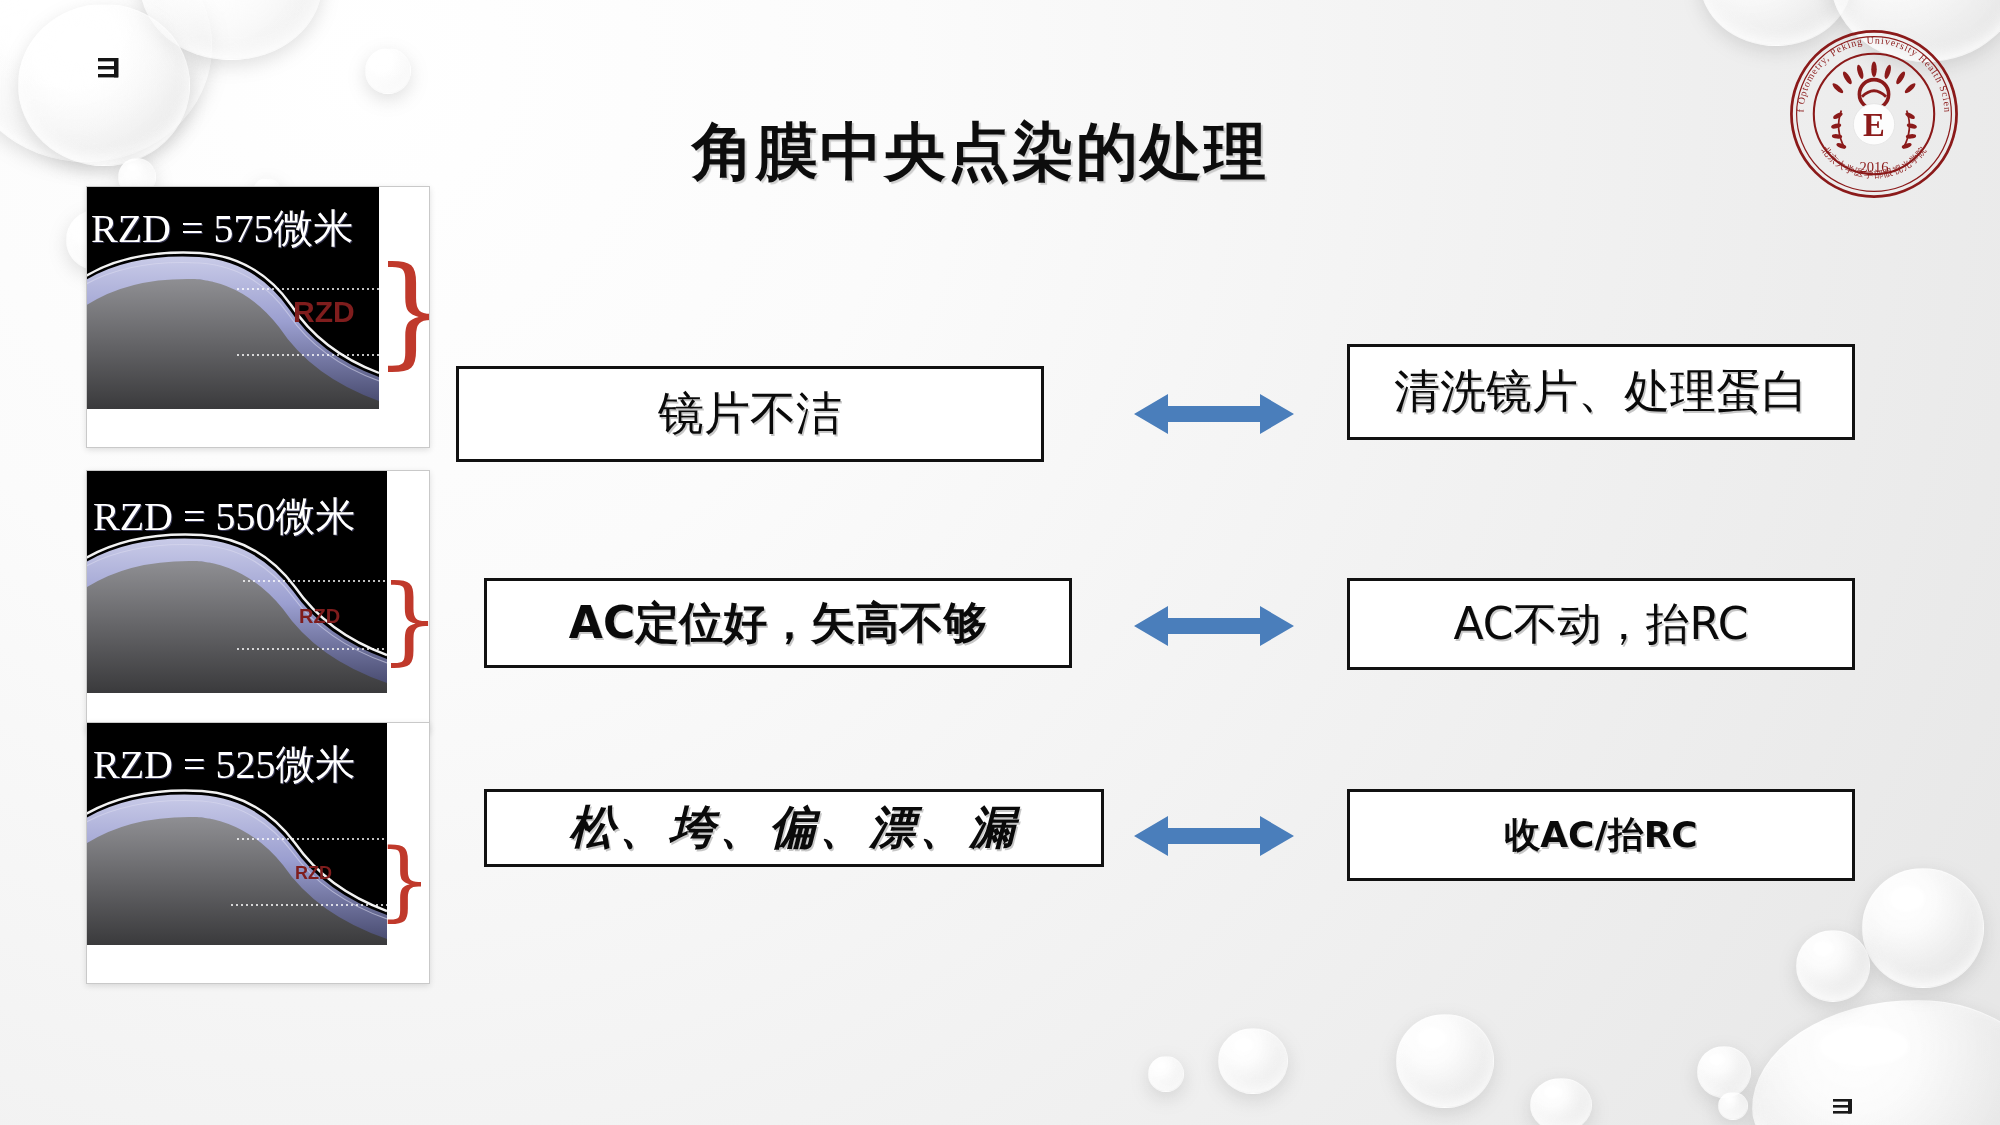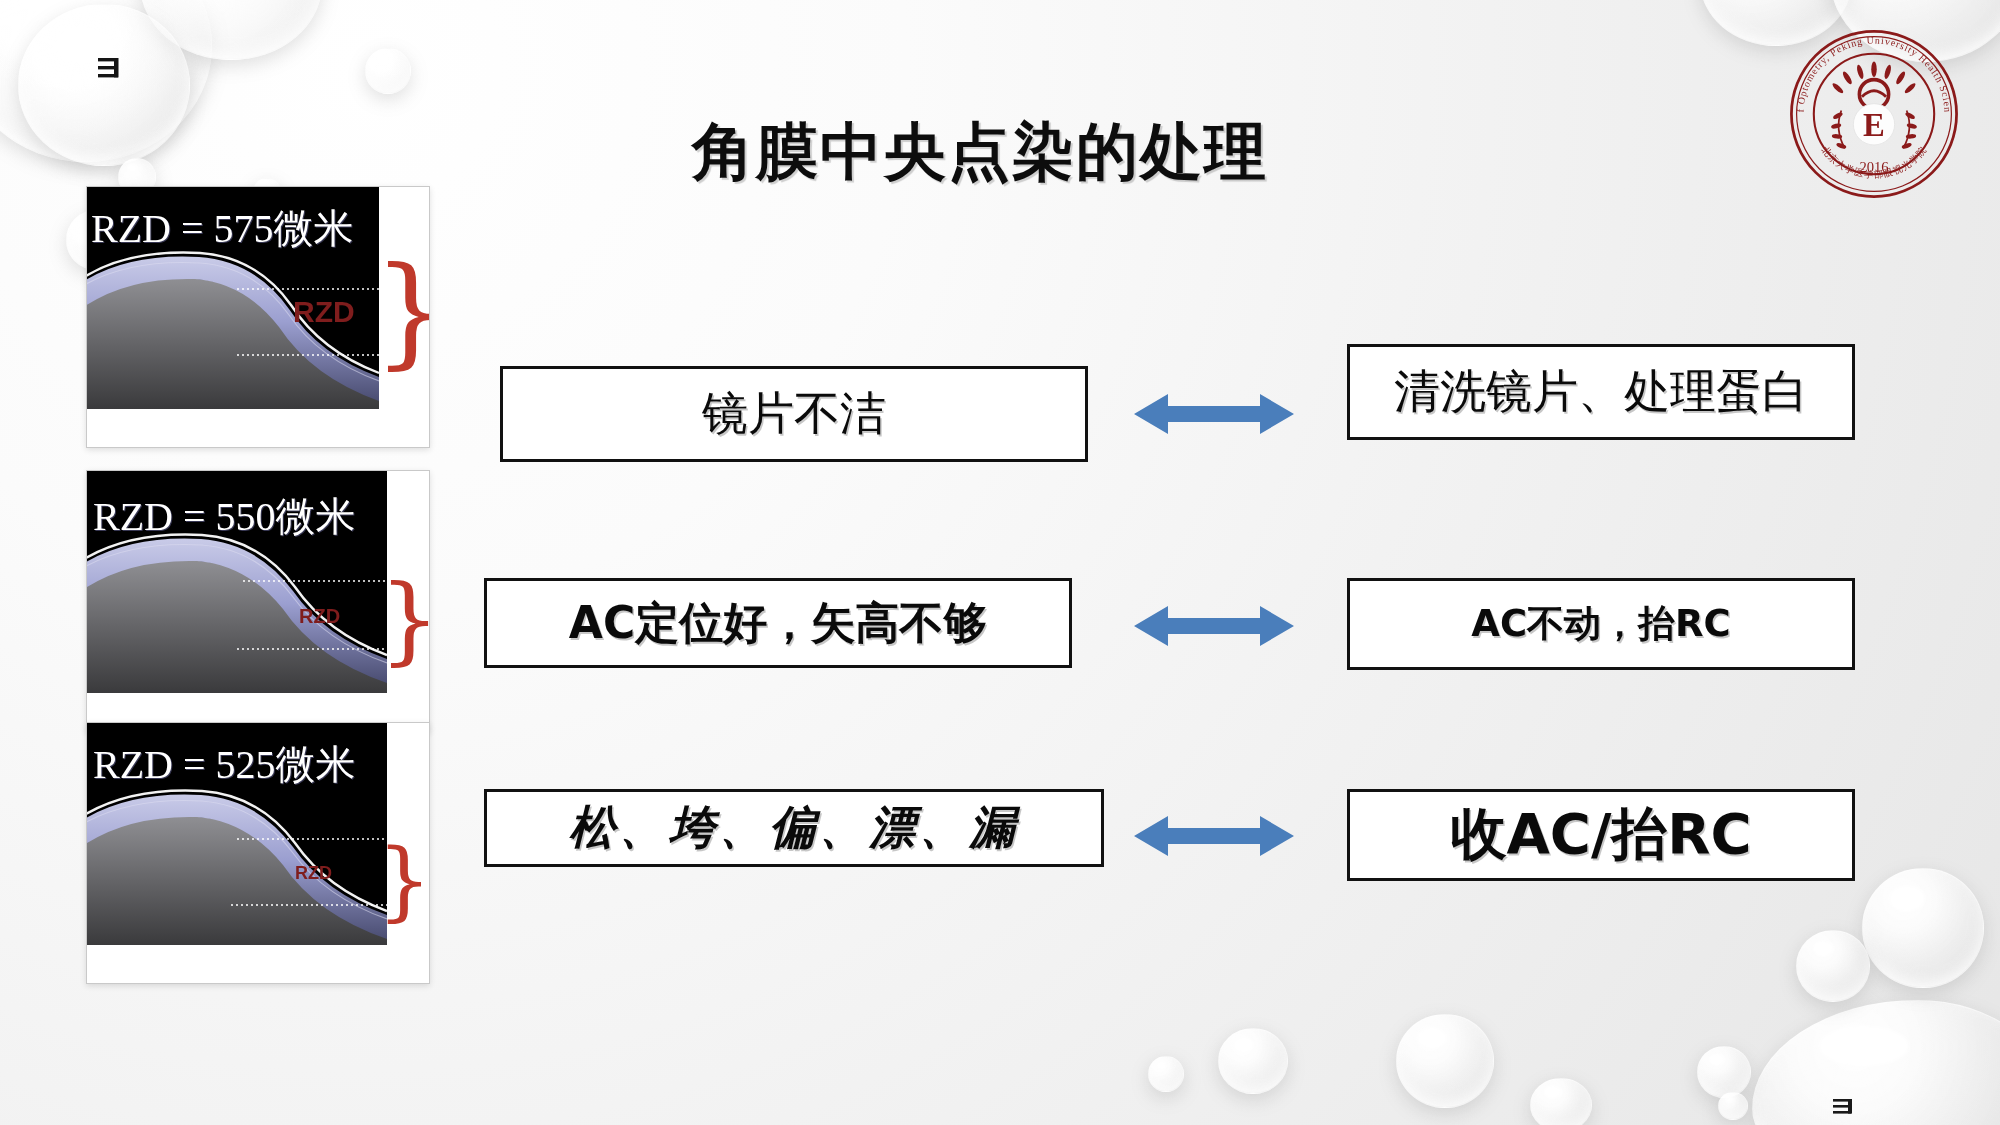--- a/index.html
+++ b/index.html
@@ -172,44 +172,44 @@
     box-sizing: border-box;
   }
   .flowbox span {
     font-family: "DejaVu Sans", "Liberation Sans", sans-serif;
     color: #0a0a0a;
     white-space: nowrap;
     text-shadow: 1.5px 1.5px 0 rgba(0,0,0,0.22);
   }
 
   
-  .lb1 { left: 500px; top: 366px; width: 588px; height: 96px; }
+  .lb1 { left: 456px; top: 366px; width: 588px; height: 96px; }
   .lb1 span { font-family: "Liberation Serif", "DejaVu Serif", serif; font-size: 46px; }
 
   .lb2 { left: 484px; top: 578px; width: 588px; height: 90px; }
   .lb2 span { font-size: 44px; font-weight: 700; }
 
   .lb3 { left: 484px; top: 789px; width: 620px; height: 78px; }
   .lb3 span {
     font-family: "Liberation Serif", "DejaVu Serif", serif;
     font-size: 46px;
     font-style: italic;
     font-weight: 700;
     letter-spacing: 4px;
   }
 
   
   .rb1 { left: 1347px; top: 344px; width: 508px; height: 96px; }
   .rb1 span { font-family: "Liberation Serif", "DejaVu Serif", serif; font-size: 46px; }
 
   .rb2 { left: 1347px; top: 578px; width: 508px; height: 92px; }
-  .rb2 span { font-size: 37px; font-weight: 700; }
+  .rb2 span { font-size: 44px; font-weight: 400; }
 
   .rb3 { left: 1347px; top: 789px; width: 508px; height: 92px; }
-  .rb3 span { font-size: 56px; font-weight: 700; }
+  .rb3 span { font-size: 36px; font-weight: 700; }
 
   
   .arrow {
     position: absolute;
     width: 160px;
     height: 56px;
   }
   .ar1 { left: 1134px; top: 386px; }
   .ar2 { left: 1134px; top: 598px; }
   .ar3 { left: 1134px; top: 808px; }

